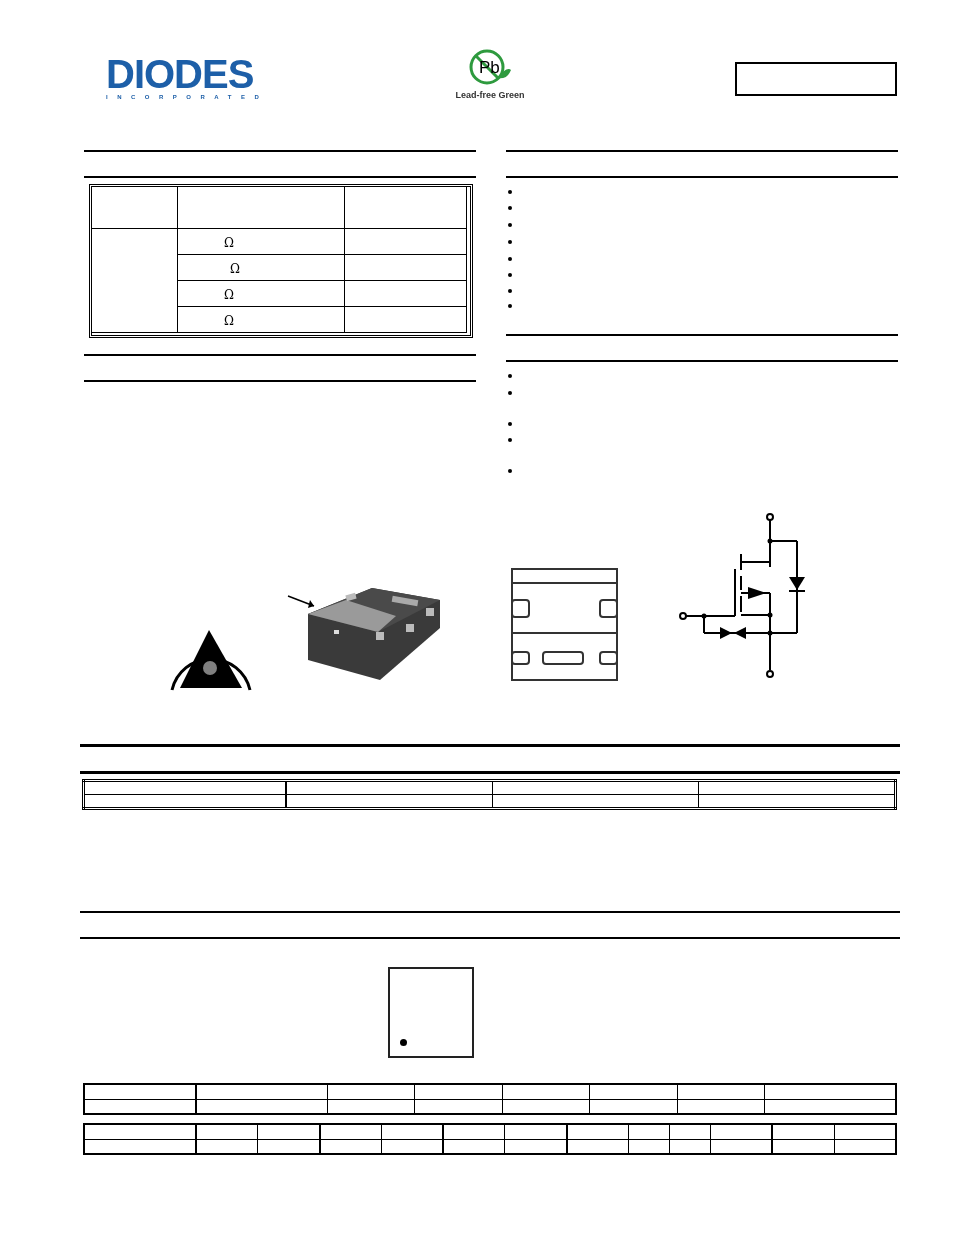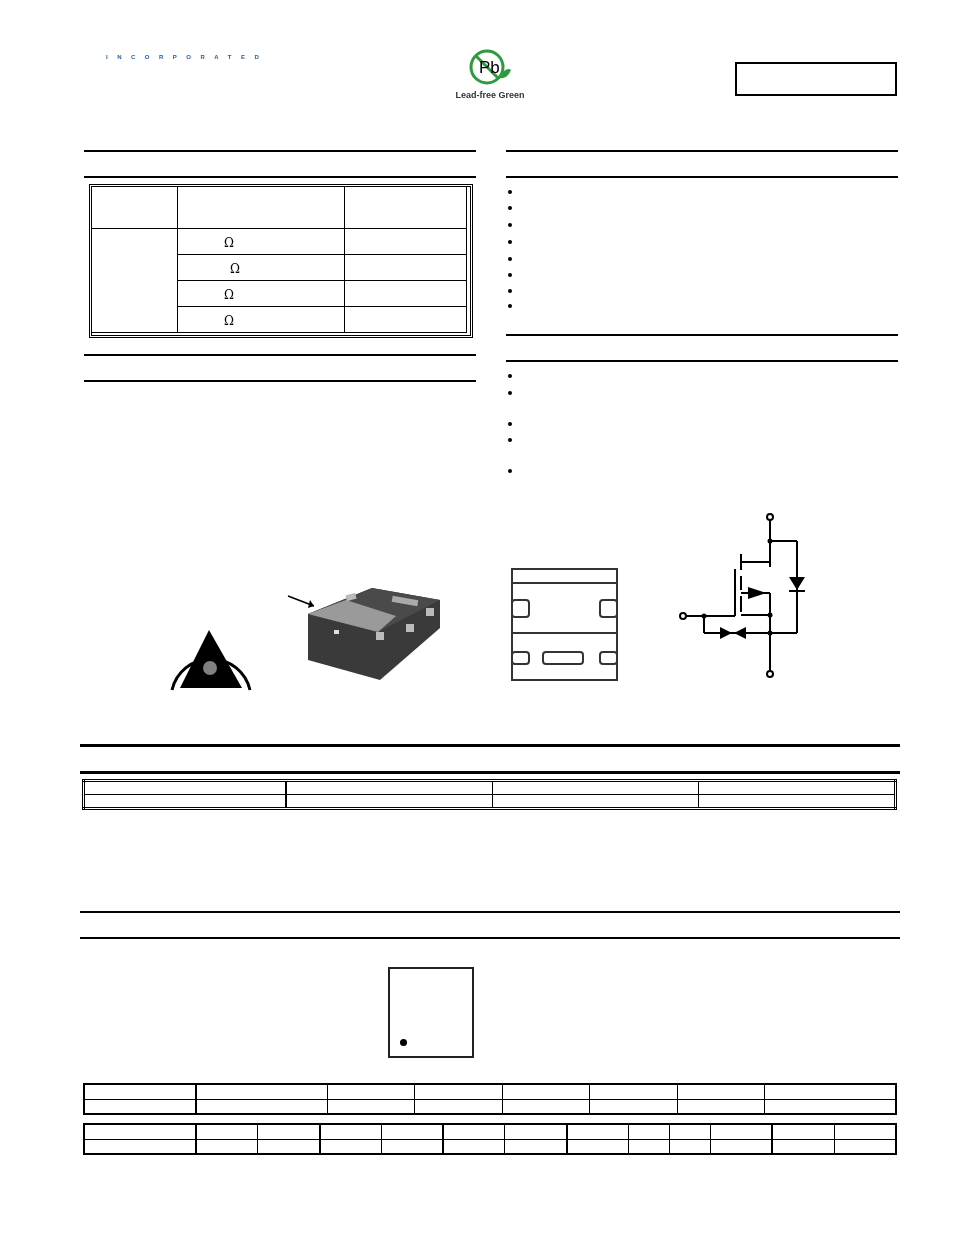--- a/index.html
+++ b/index.html
@@ -11,20 +11,21 @@
   .logo-sub{font-size:6px;letter-spacing:9.5px;color:#1d5fa8;font-weight:bold;}
   .bullet{position:absolute;width:4px;height:4px;border-radius:50%;background:#000;}
   table{border-collapse:collapse;position:absolute;}
   td{border:1px solid #000;padding:0;}
   .omega{font-family:"DejaVu Serif",serif;font-size:12px;}
 </style>
 </head>
 <body>
 
 <div class="abs" style="left:106px;top:54px;">
+  <div class="logo-text">DIODES</div>
   <div class="logo-sub">INCORPORATED</div>
 </div>
 
 <div class="abs" style="left:452px;top:48px;width:76px;text-align:center;">
   <svg width="46" height="40" viewBox="0 0 46 40">
     <circle cx="20" cy="19" r="16" fill="none" stroke="#2e9a3e" stroke-width="3"></circle>
     <line x1="9" y1="8" x2="31" y2="30" stroke="#2e9a3e" stroke-width="3"></line>
     <text x="12" y="25" font-size="17" font-family="Liberation Sans, sans-serif">Pb</text>
     <path d="M30 30 Q40 18 44 22 Q40 32 30 30Z" fill="#2e9a3e"></path>
   </svg>

